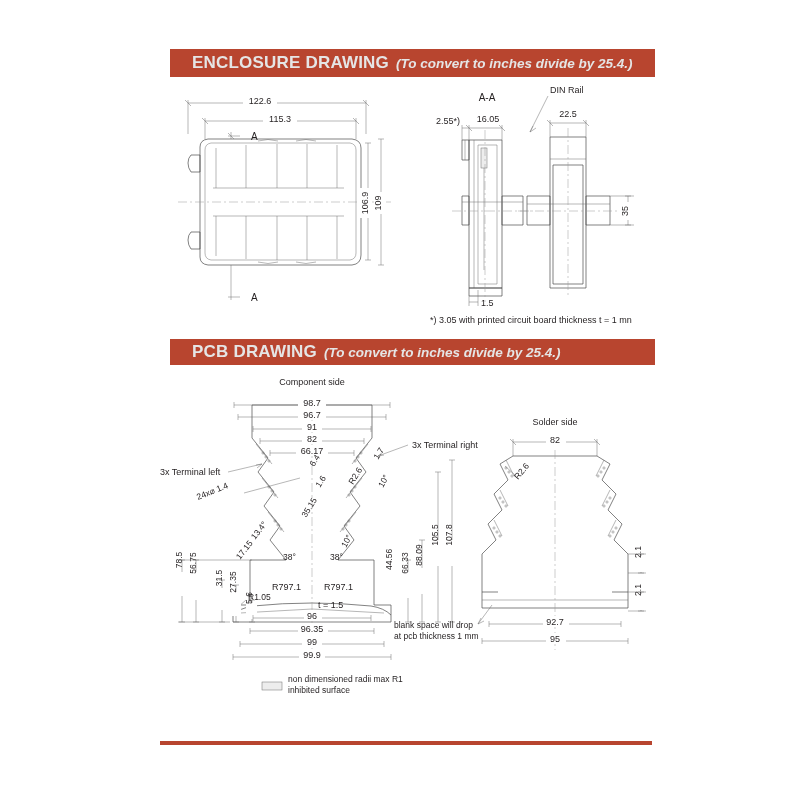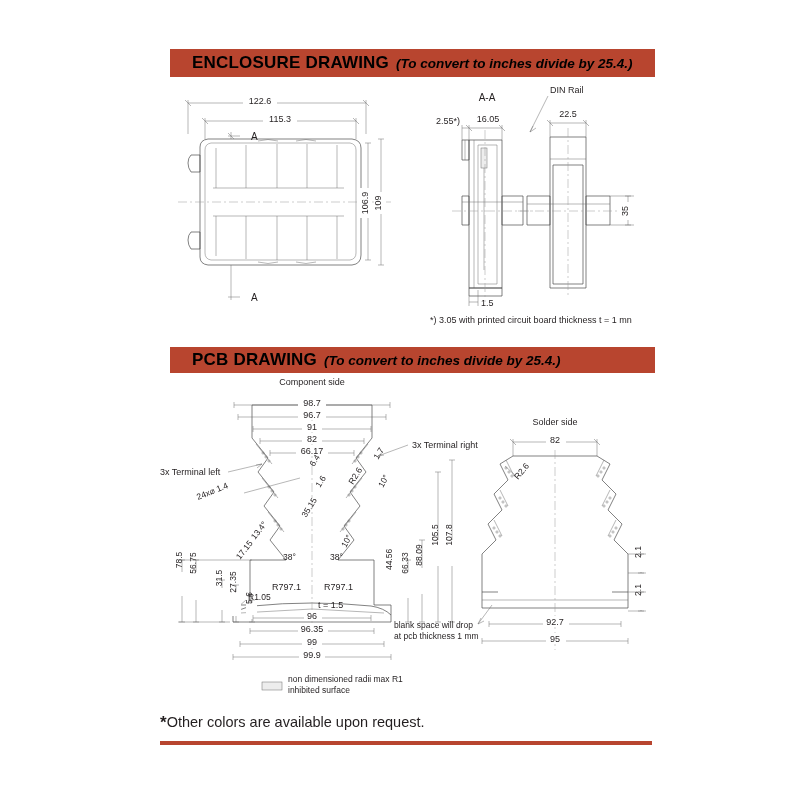--- a/index.html
+++ b/index.html
@@ -10,40 +10,40 @@
     color:#231f20;
     overflow:hidden;
     position:relative;
   }
   .page{position:absolute;inset:0;}
 
   
   .banner{
     position:absolute;
     background:#b8452f;
-    color:#000000;
+    color:#e5e5e5;
     display:flex;
     align-items:center;
     padding:0 0 0 22px;
     box-sizing:border-box;
     white-space:nowrap;
   }
   .banner .big{
     font-size:17px;
     font-weight:bold;
     letter-spacing:.2px;
   }
   .banner .small{
     font-size:13.5px;
     font-weight:bold;
     margin-left:7px;
     font-style:italic;
   }
   #banner-enclosure{left:170px;top:49px;width:485px;height:28px;}
-  #banner-pcb{left:170px;top:339px;width:485px;height:26px;margin-top:8px;}
+  #banner-pcb{left:170px;top:339px;width:485px;height:26px;}
 
   
   #footer-note{
     position:absolute;left:160px;top:713px;
     font-size:14.5px;color:#231f20;white-space:nowrap;
   }
   #footer-note .star{font-size:17px;font-weight:bold;vertical-align:-1px;}
   #footer-rule{
     position:absolute;left:160px;top:741px;width:492px;height:4px;
     background:#b8452f;
@@ -453,18 +453,15 @@
       <path class="dim" d="M478,264 L484,261 M478,264 L481,258"></path>
     </g>
 
     <g>
       <rect class="fillgrey" x="262" y="322" width="20" height="8"></rect>
       <text class="t85" x="288" y="322">non dimensioned radii max R1</text>
       <text class="t85" x="288" y="333">inhibited surface</text>
     </g>
   </svg>
 
-  <div id="footer-note">
-    <span class="star">*</span><span>Other colors are available upon request.</span>
-  </div>
   <div id="footer-rule"></div>
 
 </div>
 
 </body></html>

